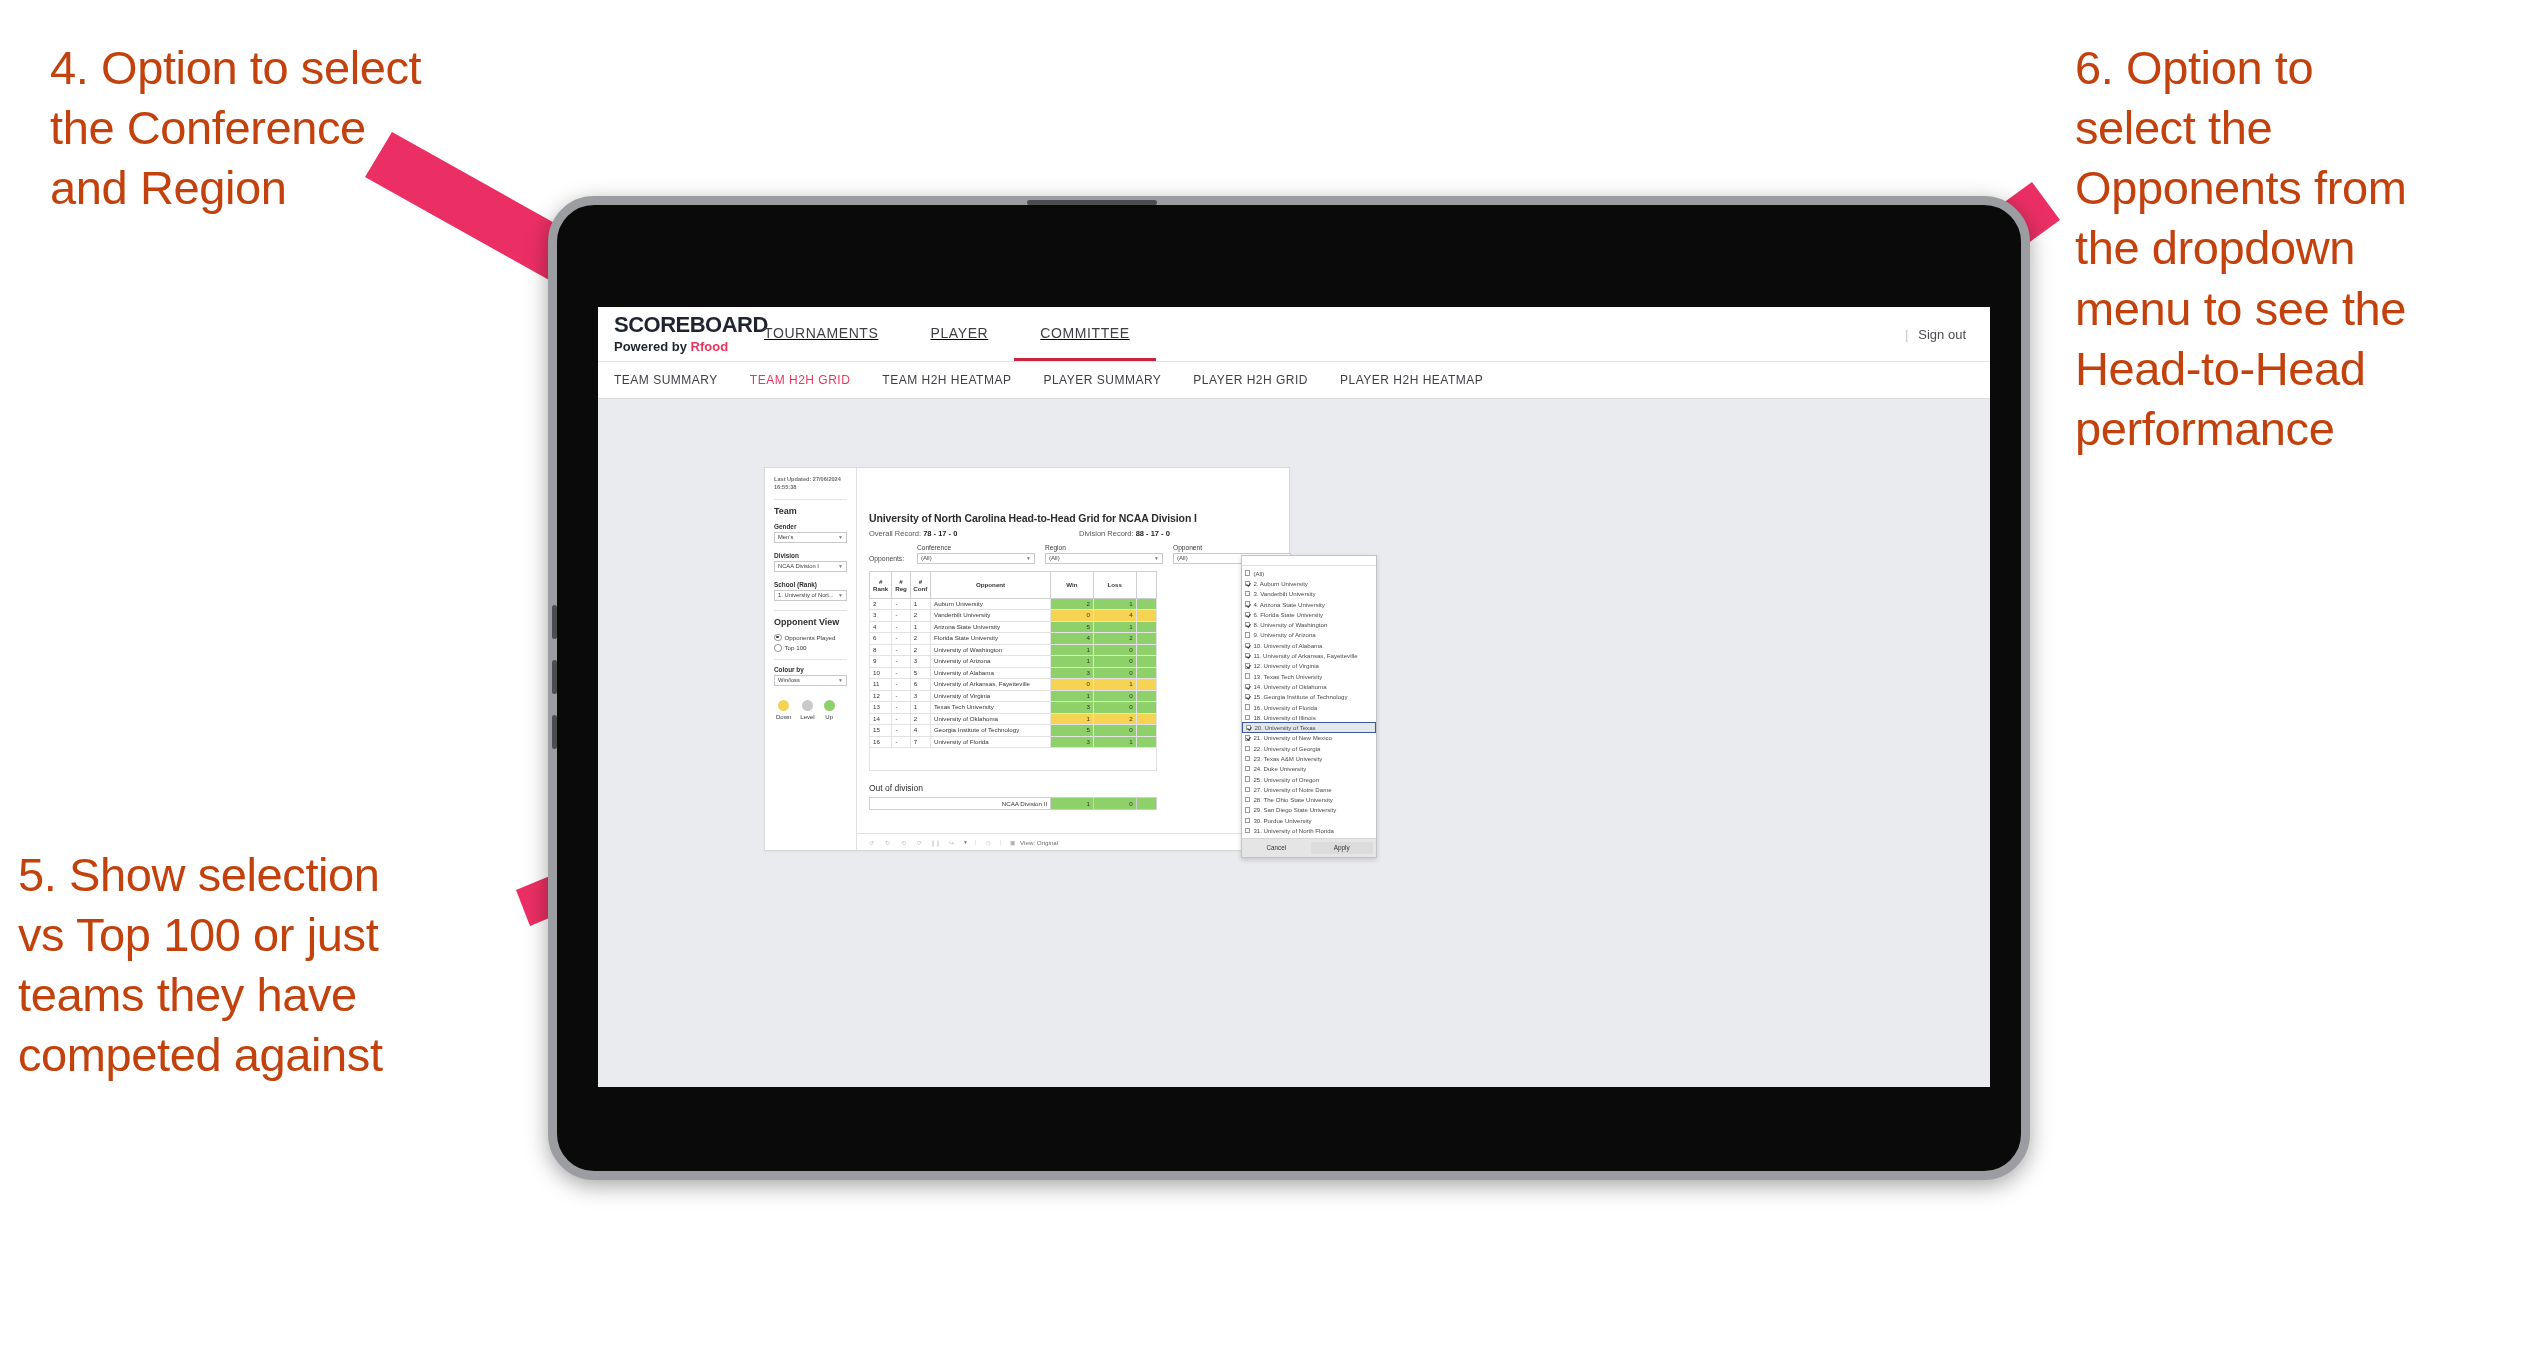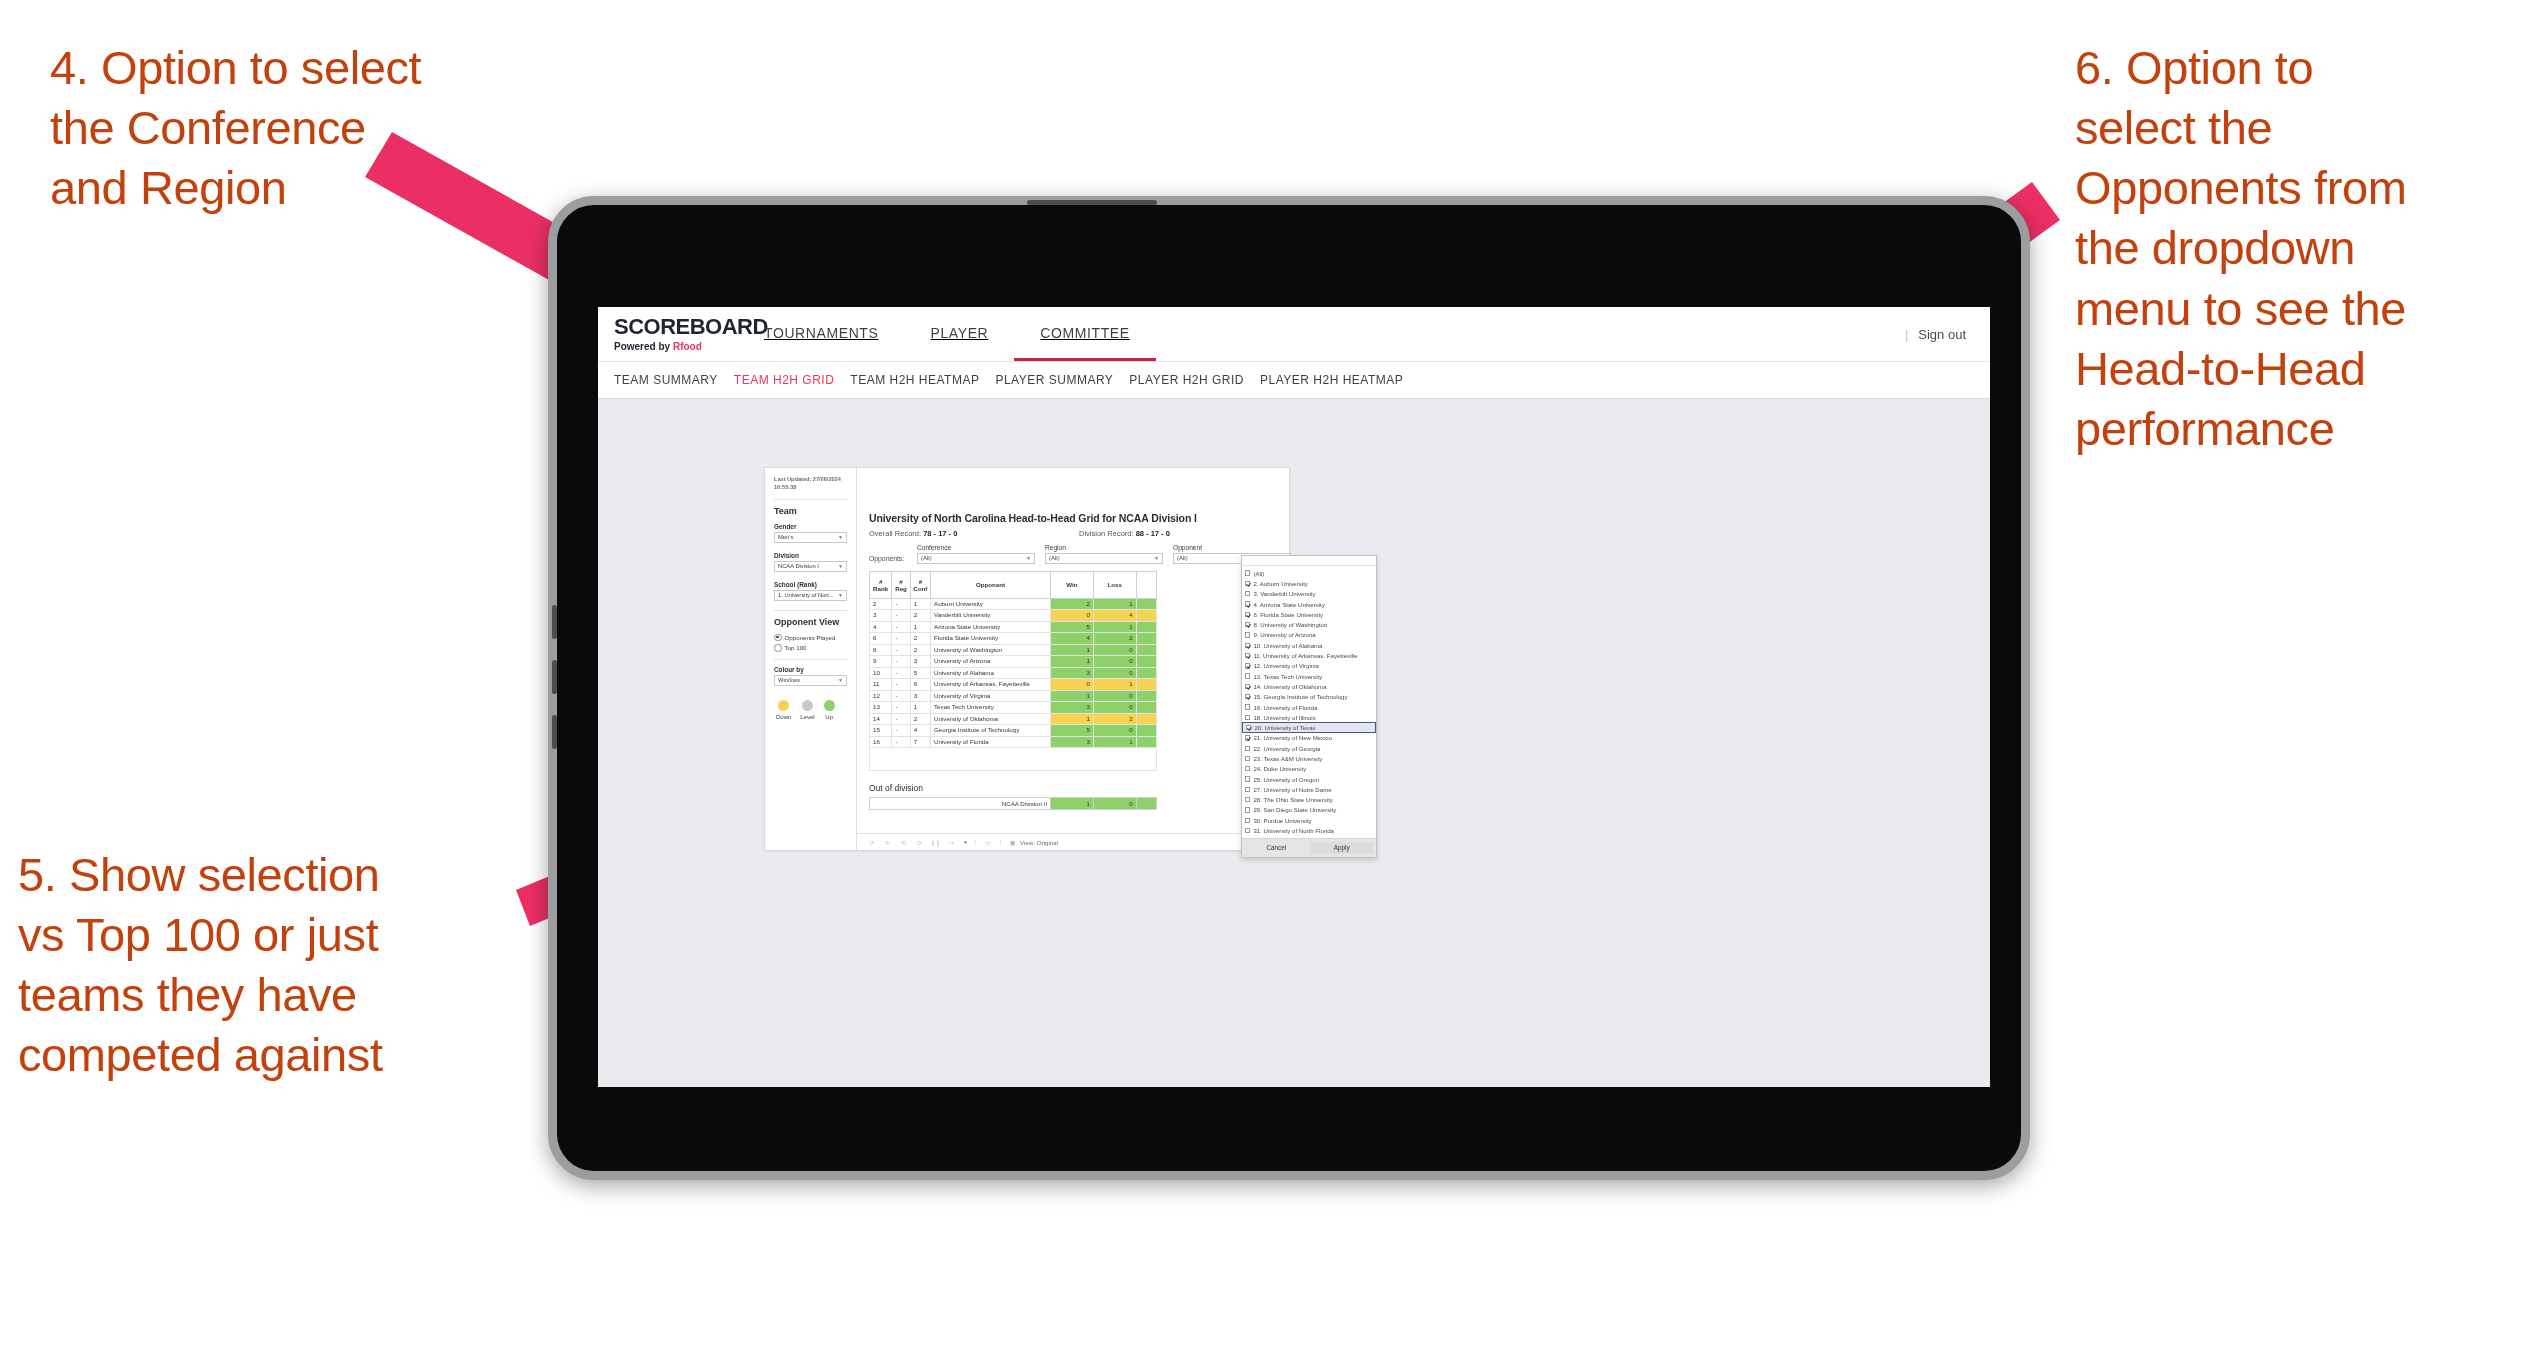--- a/index.html
+++ b/index.html
@@ -53,37 +53,37 @@
   #btn-top{left:470px;top:-5px;width:130px;height:5px;}
 
   
   #app-header{
     position:relative;height:54px;background:#fff;
     border-bottom:1px solid #e2e2e2;
     display:flex;align-items:stretch;
   }
   #logo-block{width:140px;display:flex;flex-direction:column;justify-content:center;padding-left:16px;box-sizing:border-box;}
   #logo-main{font-family:"Liberation Sans", sans-serif;font-weight:700;font-size:22px;letter-spacing:-0.5px;color:#1f2430;line-height:1;}
-  #logo-sub{font-size:10px;color:#1f2430;font-weight:600;margin-top:3px;}
+  #logo-sub{font-size:13px;color:#1f2430;font-weight:600;margin-top:3px;}
   #logo-sub .brand{color:#e8365d;}
   #topnav{display:flex;align-items:stretch;text-decoration:underline;}
   .topnav-item{
     display:flex;align-items:center;padding:0 26px;
     font-size:14px;color:#3d3f45;letter-spacing:.6px;
     border-bottom:3px solid transparent;box-sizing:border-box;
     cursor:pointer;
   }
   .topnav-item.active{border-bottom-color:#c8233f;}
   #topnav-right{margin-left:auto;display:flex;align-items:center;padding-right:24px;font-size:13px;color:#4a4c52;gap:10px;}
   #topnav-right .divider{color:#c3c3c3;}
 
   
   #subnav{
     height:36px;background:#fff;border-bottom:1px solid #dcdcdc;
-    display:flex;align-items:center;padding-left:16px;gap:16px;
+    display:flex;align-items:center;padding-left:16px;gap:32px;
   }
   .subnav-item{font-size:12px;letter-spacing:.5px;color:#3d3f45;cursor:pointer;white-space:nowrap;}
   .subnav-item.active{color:#e8365d;}
 
   
   #canvas{background:#e9ebee;height:694px;position:relative;}
 
   #viz{
     position:absolute;left:166px;top:68px;
     width:526px;height:384px;

